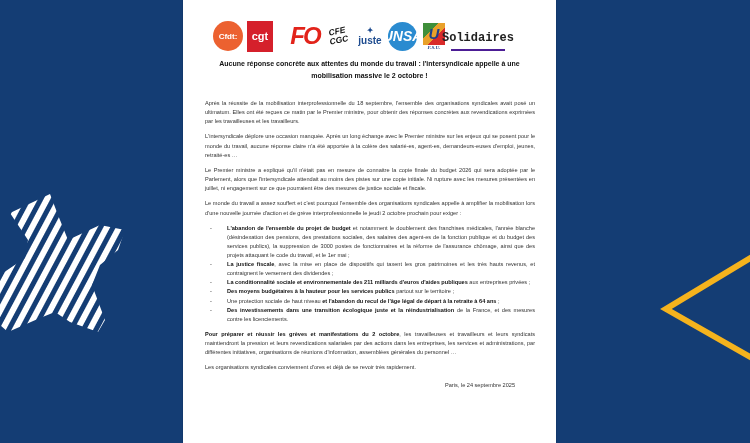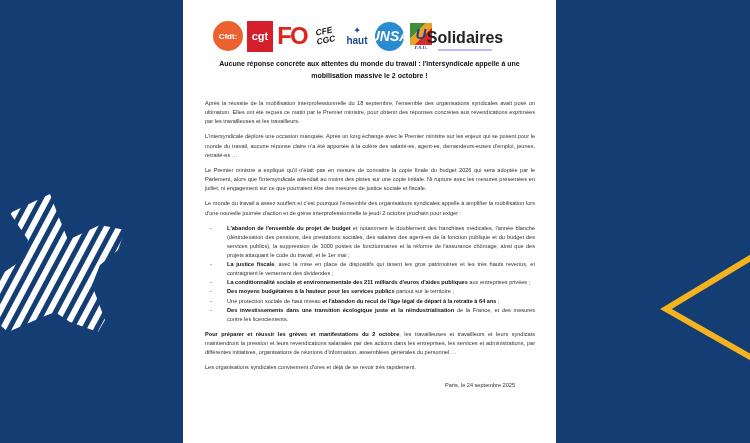--- a/index.html
+++ b/index.html
@@ -4,29 +4,29 @@
 <style>
   html, body { margin:0; padding:0; }
   body { width:750px; height:443px; overflow:hidden; background:#143d74; position:relative; font-family:"Liberation Sans", sans-serif; }
   .deco-star { position:absolute; left:0; top:190px; width:140px; height:150px; }
   .deco-chevron { position:absolute; left:650px; top:250px; width:100px; height:115px; }
   .page { position:absolute; left:183px; top:0; width:373px; height:443px; background:#ffffff; box-shadow:0 0 1px rgba(0,0,0,.4); overflow:hidden; }
   .logos { position:absolute; left:30px; top:19px; width:310px; height:34px; display:flex; align-items:center; gap:4px; }
   .logo { display:flex; align-items:center; justify-content:center; font-weight:bold; }
   .logo-cfdt { width:30px; height:30px; border-radius:50%; background:#ec6130; color:#fff; font-size:8px; }
   .logo-cgt { width:26px; height:31px; background:#d5202b; color:#fff; font-size:11px; align-items:center; padding-bottom:1px; box-sizing:border-box; }
-  .logo-fo { width:30px; height:30px; color:#e2231a; font-size:24px; letter-spacing:-2px; }
+  .logo-fo { width:30px; height:30px; color:#e2231a; font-size:24px; font-style:italic; letter-spacing:-2px;margin-left:13px; }
   .logo-cfe { width:28px; height:30px; color:#111; font-size:8.5px; line-height:9px; flex-direction:column; transform:rotate(-12deg); font-style:italic; }
   .logo-cftc { width:28px; height:30px; color:#1d4b8f; font-size:10px; flex-direction:column; }
   .logo-cftc .bird { font-size:8px; line-height:8px; color:#1d4b8f; }
   .logo-unsa { width:29px; height:29px; border-radius:50%; background:#2a8bd0; color:#fff; font-size:14px; font-style:italic; }
   .logo-fsu { width:26px; height:31px; flex-direction:column; }
   .logo-fsu .sq { width:22px; height:22px; background:linear-gradient(135deg,#3f8f3a 0 35%,#e9a12a 35% 60%,#d92a2a 60% 100%); color:#1d3f8a; font-size:15px; font-style:italic; display:flex; align-items:center; justify-content:center; }
   .logo-fsu .cap { font-size:5px; color:#1d3f8a; font-style:italic; font-family:"Liberation Serif", serif; }
-  .logo-sol { width:54px; height:30px; color:#222; font-size:16px; font-family:Liberation Sans, sans-serif; border-bottom:2px solid #c4b5fd; box-sizing:border-box; padding-top:6px; }
+  .logo-sol { width:54px; height:30px; color:#222; font-size:12px; font-family:Liberation Mono, monospace; border-bottom:2px solid #4c1d95; box-sizing:border-box; padding-top:6px; }
   .title { position:absolute; left:18px; width:337px; top:58px; text-align:center; font-size:7px; font-weight:bold; line-height:12px; color:#111; }
   .body { position:absolute; left:22px; top:99px; width:330px; font-size:5.6px; line-height:9.1px; color:#333; text-align:justify; }
   .body p { margin:0 0 6.2px 0; }
   .body b { color:#111; }
   .demands { margin:0 0 6px 0; padding:0; list-style:none; }
   .demands li { position:relative; padding-left:17px; margin-left:5px; }
   .demands li::before { content:"-"; position:absolute; left:0; top:0; }
   .signature { text-align:right; margin-top:9px; padding-right:20px; color:#333; }
 </style>
 </head>
@@ -59,21 +59,21 @@
       </div>
     <div class="logo logo-fo">
         <span>FO</span>
       </div>
     <div class="logo logo-cfe">
       <span>CFE</span>
       <span>CGC</span>
     </div>
     <div class="logo logo-cftc">
       <span class="bird">✦</span>
-      <span>haut</span>
+      <span>juste</span>
     </div>
     <div class="logo logo-unsa">
         <span>UNSA</span>
       </div>
     <div class="logo logo-fsu">
       <div class="sq">
           <span>U</span>
         </div>
       <span class="cap">F.S.U.</span>
     </div>

